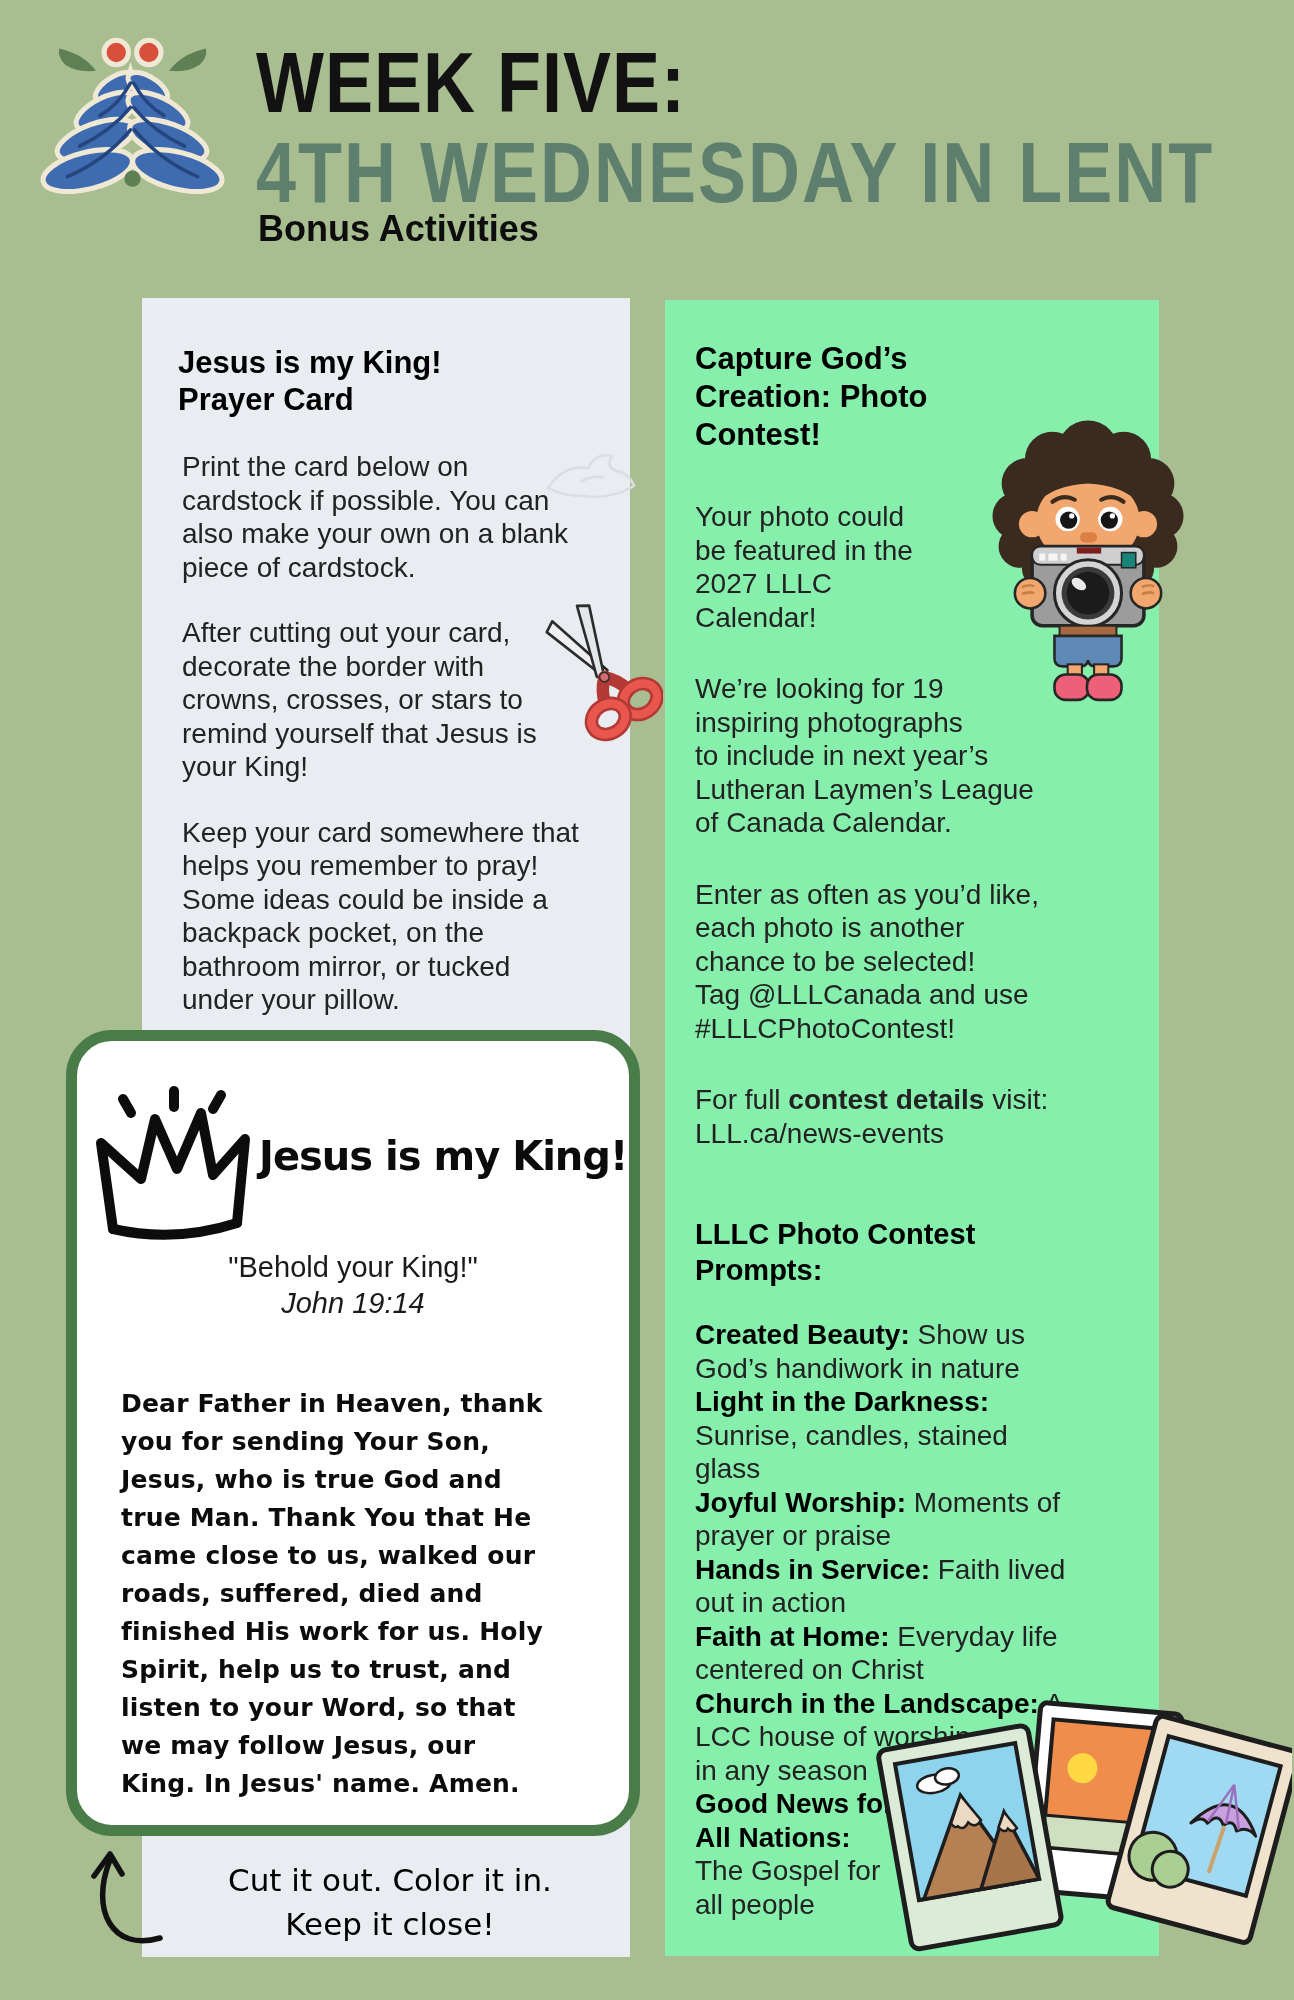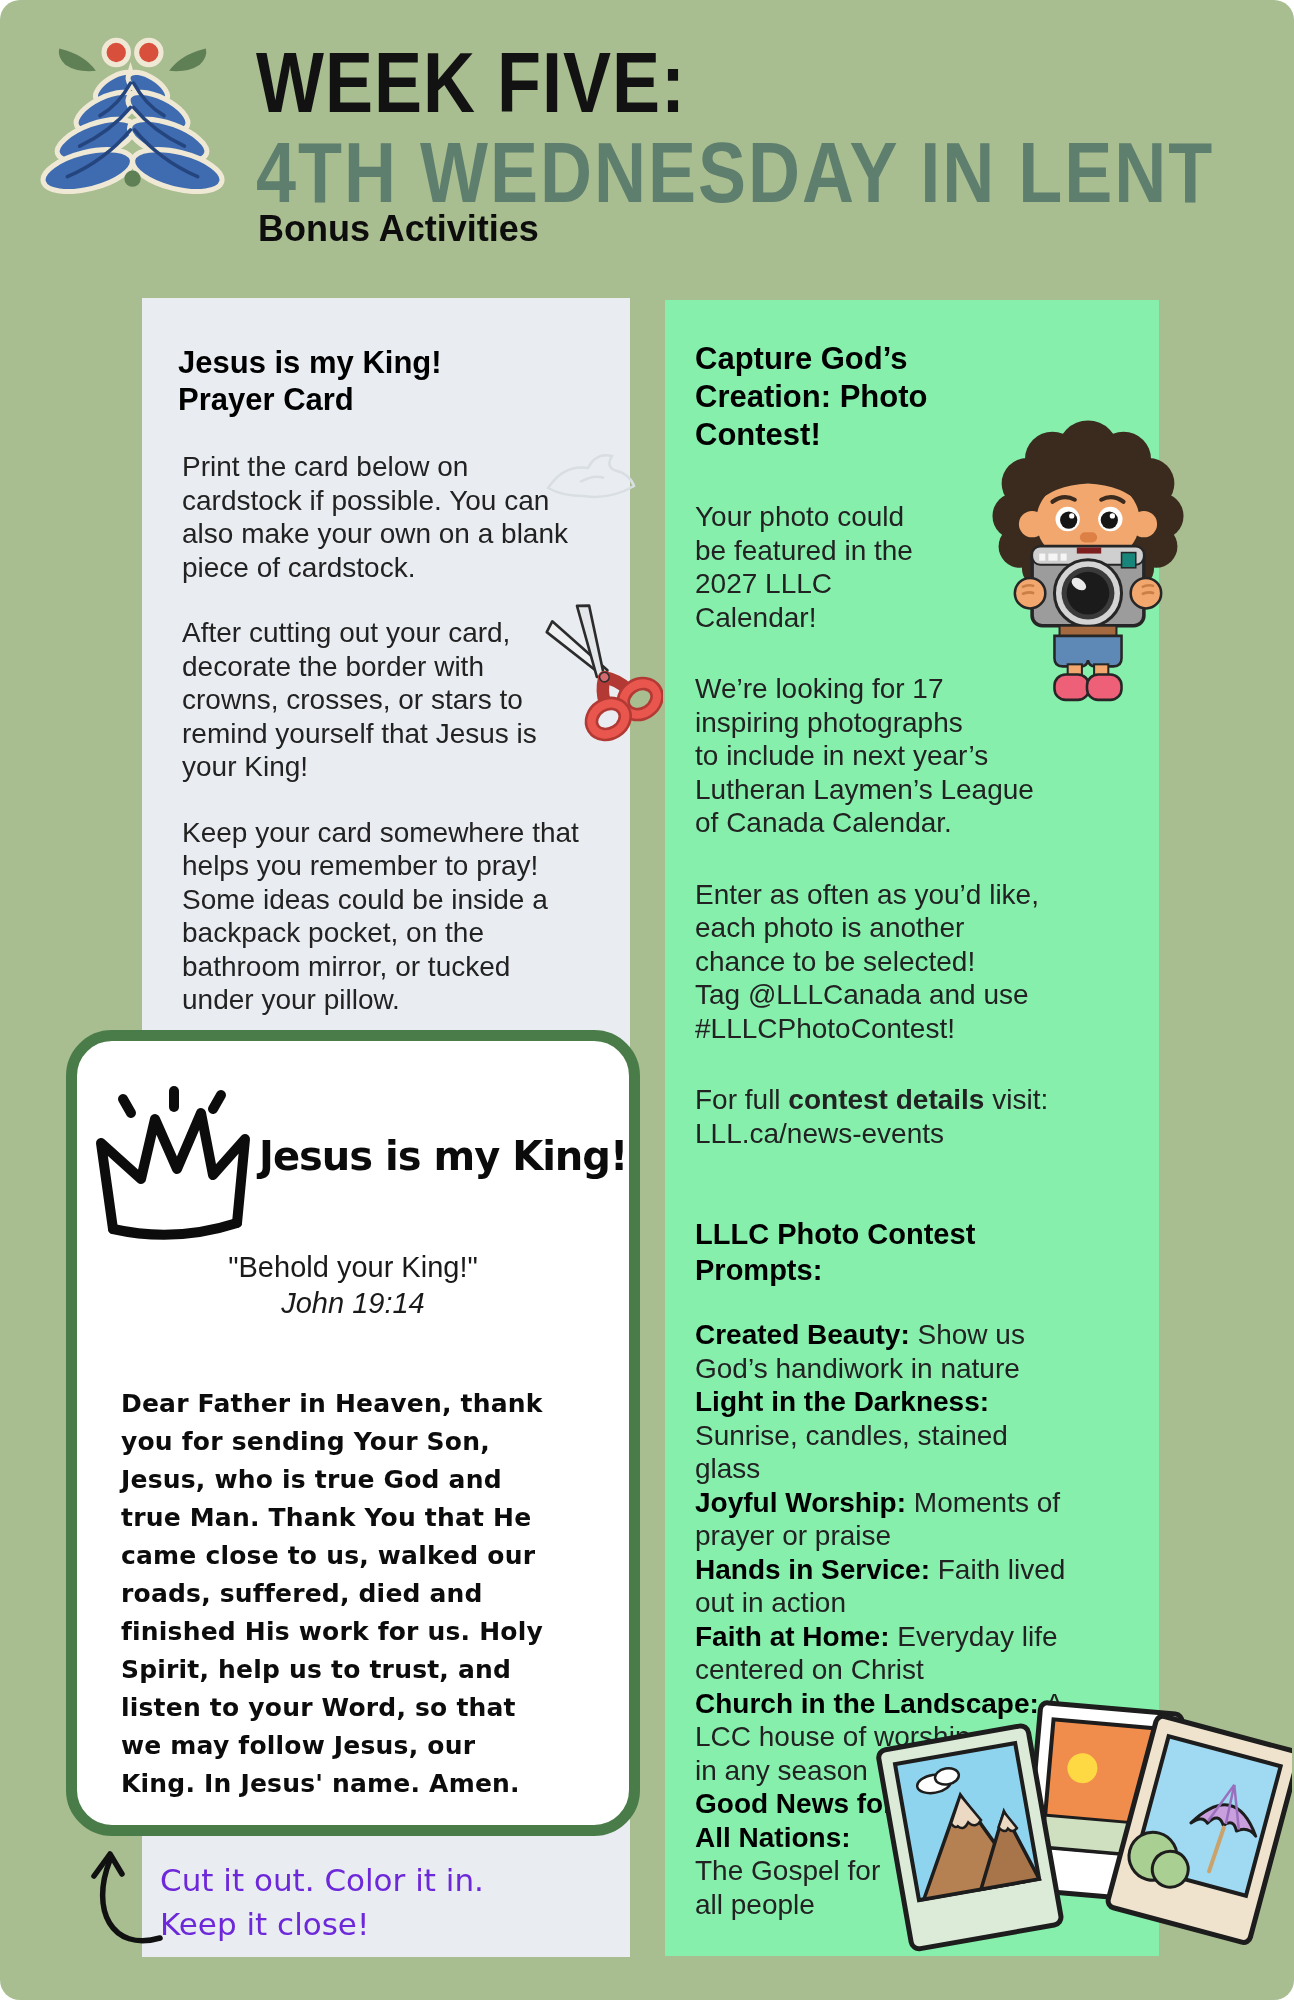--- a/index.html
+++ b/index.html
@@ -1,18 +1,18 @@
 <!DOCTYPE html>
 <html><head>
 <meta charset="utf-8">
 <style>
   html,body{margin:0;padding:0;}
   .canvas{
     position:relative;width:1294px;height:2000px;overflow:hidden;
-    background:#a8bd90;font-family:"Liberation Sans",sans-serif;color:#1d1d1d;border-radius:20px;
+    background:#a8bd90;font-family:"Liberation Sans",sans-serif;color:#1d1d1d;
   }
   
   .hdr-line1{position:absolute;left:256px;top:34px;font-size:72px;font-weight:bold;
     letter-spacing:1px;color:#121212;transform:scaleY(1.18);transform-origin:0 0;white-space:nowrap;}
   .hdr-line2{position:absolute;left:256px;top:124px;font-size:72px;font-weight:bold;
     letter-spacing:2px;color:#5e7e6e;transform:scaleY(1.18);transform-origin:0 0;white-space:nowrap;}
   .hdr-sub{position:absolute;left:258px;top:208px;font-size:36px;font-weight:bold;color:#0d0d0d;}
   .tree{position:absolute;left:28px;top:26px;}
   
   .panel-left{position:absolute;left:142px;top:298px;width:488px;height:1659px;
@@ -36,22 +36,22 @@
   .card-title{position:absolute;left:182px;top:92px;font-size:40px;font-weight:bold;
     font-family:"DejaVu Sans",sans-serif;color:#0b0b0b;white-space:nowrap;letter-spacing:-1px;}
   .card-verse{position:absolute;left:0;top:208px;width:100%;text-align:center;
     font-size:29px;line-height:36px;color:#1a1a1a;}
   .card-verse .ref{font-style:italic;}
   .card-prayer{position:absolute;left:44px;top:296px;width:486px;
     font-family:"DejaVu Sans",sans-serif;font-weight:bold;font-size:25px;line-height:38px;
     color:#0c0c0c;white-space:pre-line;letter-spacing:0.2px;margin-top:48px;}
   .crown{position:absolute;left:12px;top:40px;}
   
-  .cut-caption{position:absolute;left:160px;top:1858px;width:460px;z-index:2;text-align:left;
-    font-family:"DejaVu Sans",sans-serif;font-size:31px;line-height:44px;color:#6d28d9;white-space:pre-line;}
+  .cut-caption{position:absolute;left:160px;top:1858px;width:460px;z-index:2;text-align:center;
+    font-family:"DejaVu Sans",sans-serif;font-size:31px;line-height:44px;color:#000000;white-space:pre-line;}
   .arrow{position:absolute;left:72px;top:1840px;z-index:3;}
   
   .scissors{position:absolute;left:538px;top:592px;z-index:3;}
   .dove{position:absolute;left:540px;top:442px;z-index:1;}
   .kid{position:absolute;left:968px;top:392px;z-index:3;}
   .polaroids{position:absolute;left:872px;top:1678px;z-index:3;}
 </style>
 </head>
 <body>
 
@@ -162,21 +162,21 @@
 Keep it close!</div>
 
   <div class="panel-right">
     <h2>Capture God’s
 Creation: Photo
 Contest!</h2>
     <p class="rp-p" style="width:262px;">Your photo could
 be featured in the
 2027 LLLC
 Calendar!</p>
-    <p class="rp-p">We’re looking for 17
+    <p class="rp-p">We’re looking for 19
 inspiring photographs
 to include in next year’s
 Lutheran Laymen’s League
 of Canada Calendar.</p>
     <p class="rp-p">Enter as often as you’d like,
 each photo is another
 chance to be selected!
 Tag @LLLCanada and use
 #LLLCPhotoContest!</p>
     <p class="rp-details"><span>For full </span><b>contest details</b><span> visit:</span><br><span>LLL.ca/news-events</span></p>

